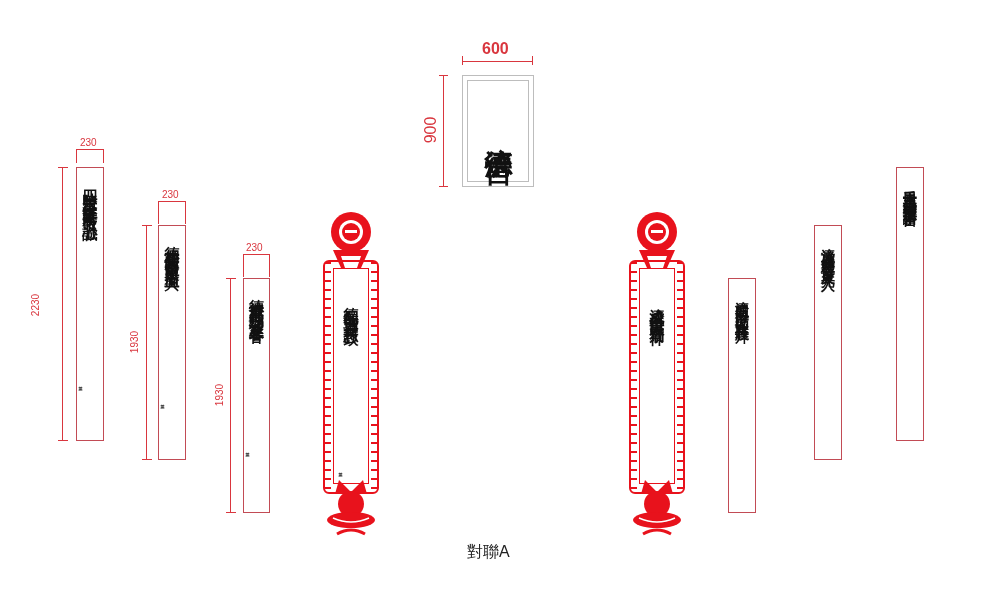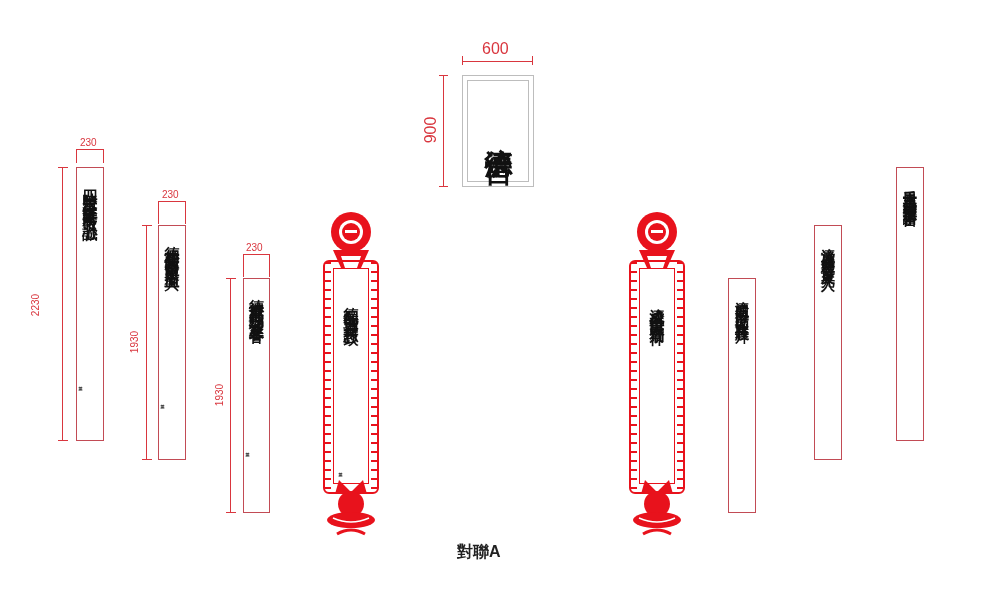--- a/index.html
+++ b/index.html
@@ -50,21 +50,21 @@
   }
   .caption { position: absolute; font-family: "Liberation Sans", sans-serif; font-size: 16px; color: #222; }
 </style>
 </head>
 <body>
 
 <div>
   <div class="dim-line" style="left:462px; top:61px; width:71px; height:1px;"></div>
   <div class="dim-line" style="left:462px; top:56px; width:1px; height:9px;"></div>
   <div class="dim-line" style="left:532px; top:56px; width:1px; height:9px;"></div>
-  <div class="dim-label" style="left:482px; top:41px; font-size:16px;">600</div>
+  <div class="dim-label" style="left:482px; top:41px; font-size:16px;font-weight:bold;">600</div>
 </div>
 <div>
   <div class="dim-line" style="left:443px; top:75px; width:1px; height:112px;"></div>
   <div class="dim-line" style="left:439px; top:75px; width:9px; height:1px;"></div>
   <div class="dim-line" style="left:439px; top:186px; width:9px; height:1px;"></div>
   <div class="dim-label vert" style="left:418px; top:122px; font-size:16px;">900</div>
 </div>
 <div class="plaque-outer" style="left:462px; top:75px; width:72px; height:112px;"></div>
 <div class="plaque-inner" style="left:467px; top:80px; width:62px; height:102px;">
   <span class="plaque-text">濟德宮</span>
@@ -169,13 +169,13 @@
 <div class="panel" style="left:728px; top:278px; width:28px; height:235px; padding-top:10px;">
   <span class="couplet-text" style="font-size:14px; line-height:17px; letter-spacing:3px;">濟航四海庶民仰止共膜拜</span>
 </div>
 <div class="panel" style="left:814px; top:225px; width:28px; height:235px; padding-top:10px;">
   <span class="couplet-text" style="font-size:14px; line-height:17px; letter-spacing:3px;">濟施廣博慈雲普度天光入</span>
 </div>
 <div class="panel" style="left:896px; top:167px; width:28px; height:274px; padding-top:10px;">
   <span class="couplet-text" style="font-size:14px; line-height:17px; letter-spacing:2px;">千里恩萬里泱神力無邊諸事吉</span>
 </div>
 
-<div class="caption" style="left:457px; top:542px;font-weight:bold;">對聯A</div>
+<div class="caption" style="left:467px; top:542px;">對聯A</div>
 
 </body></html>

